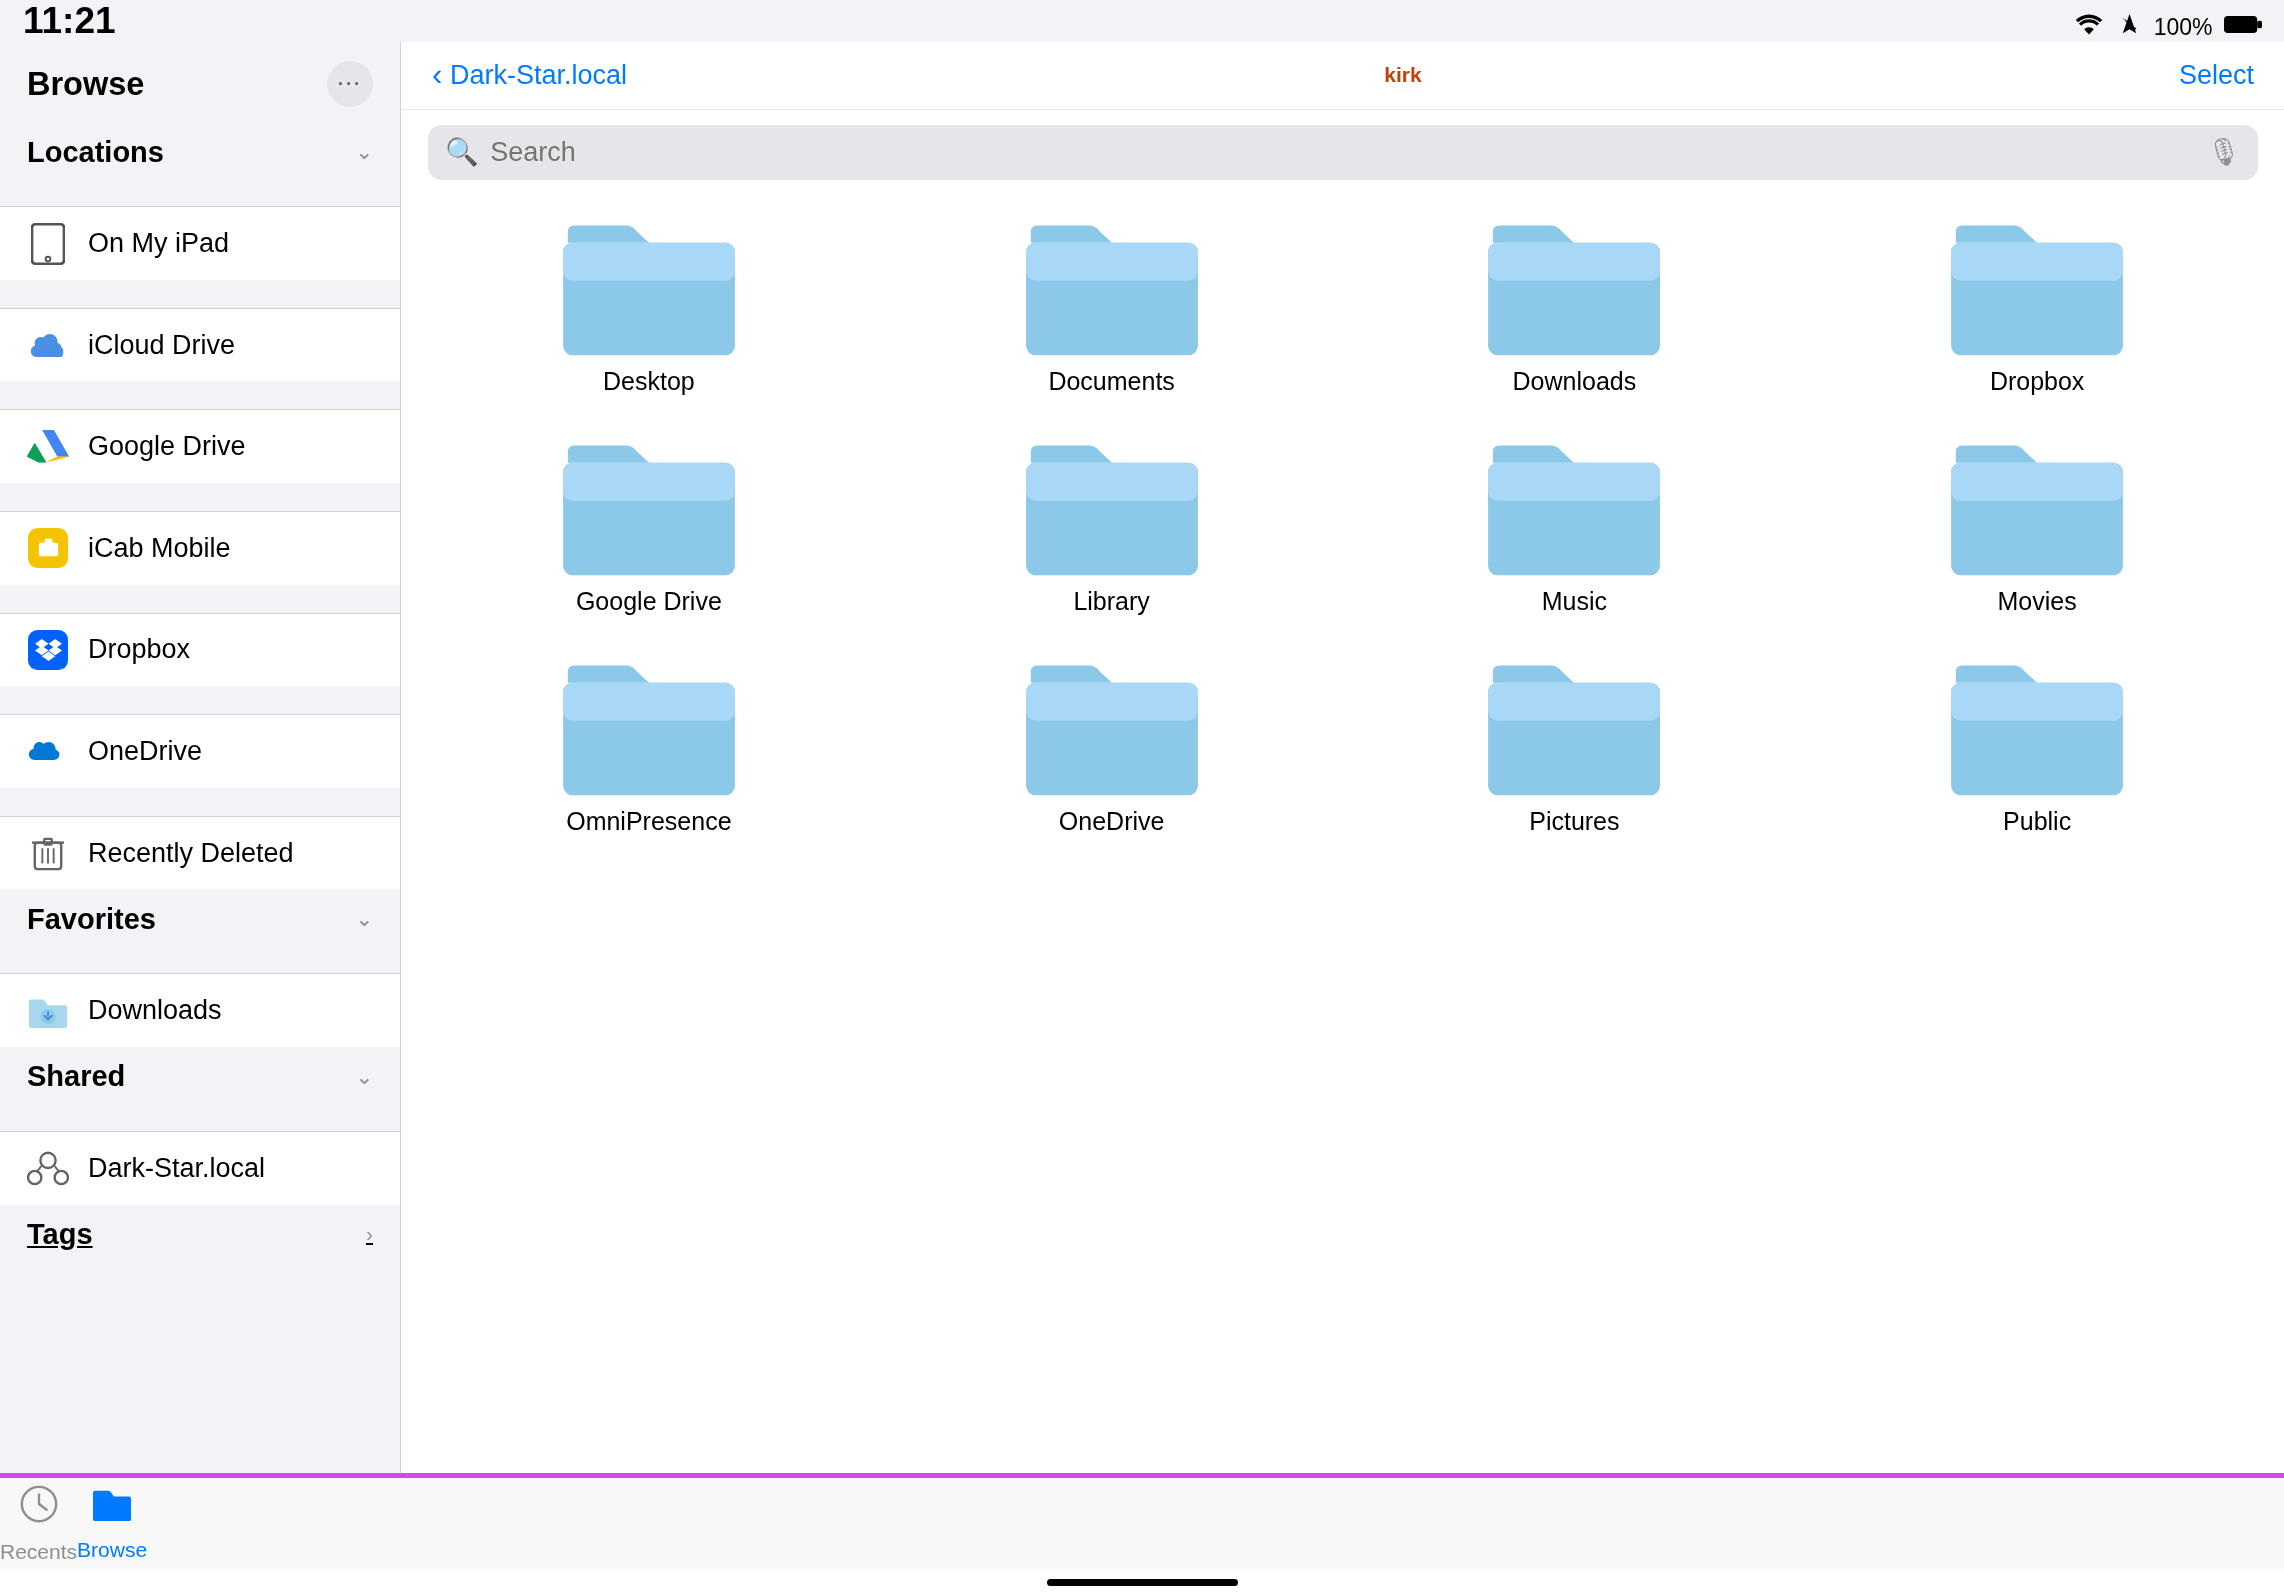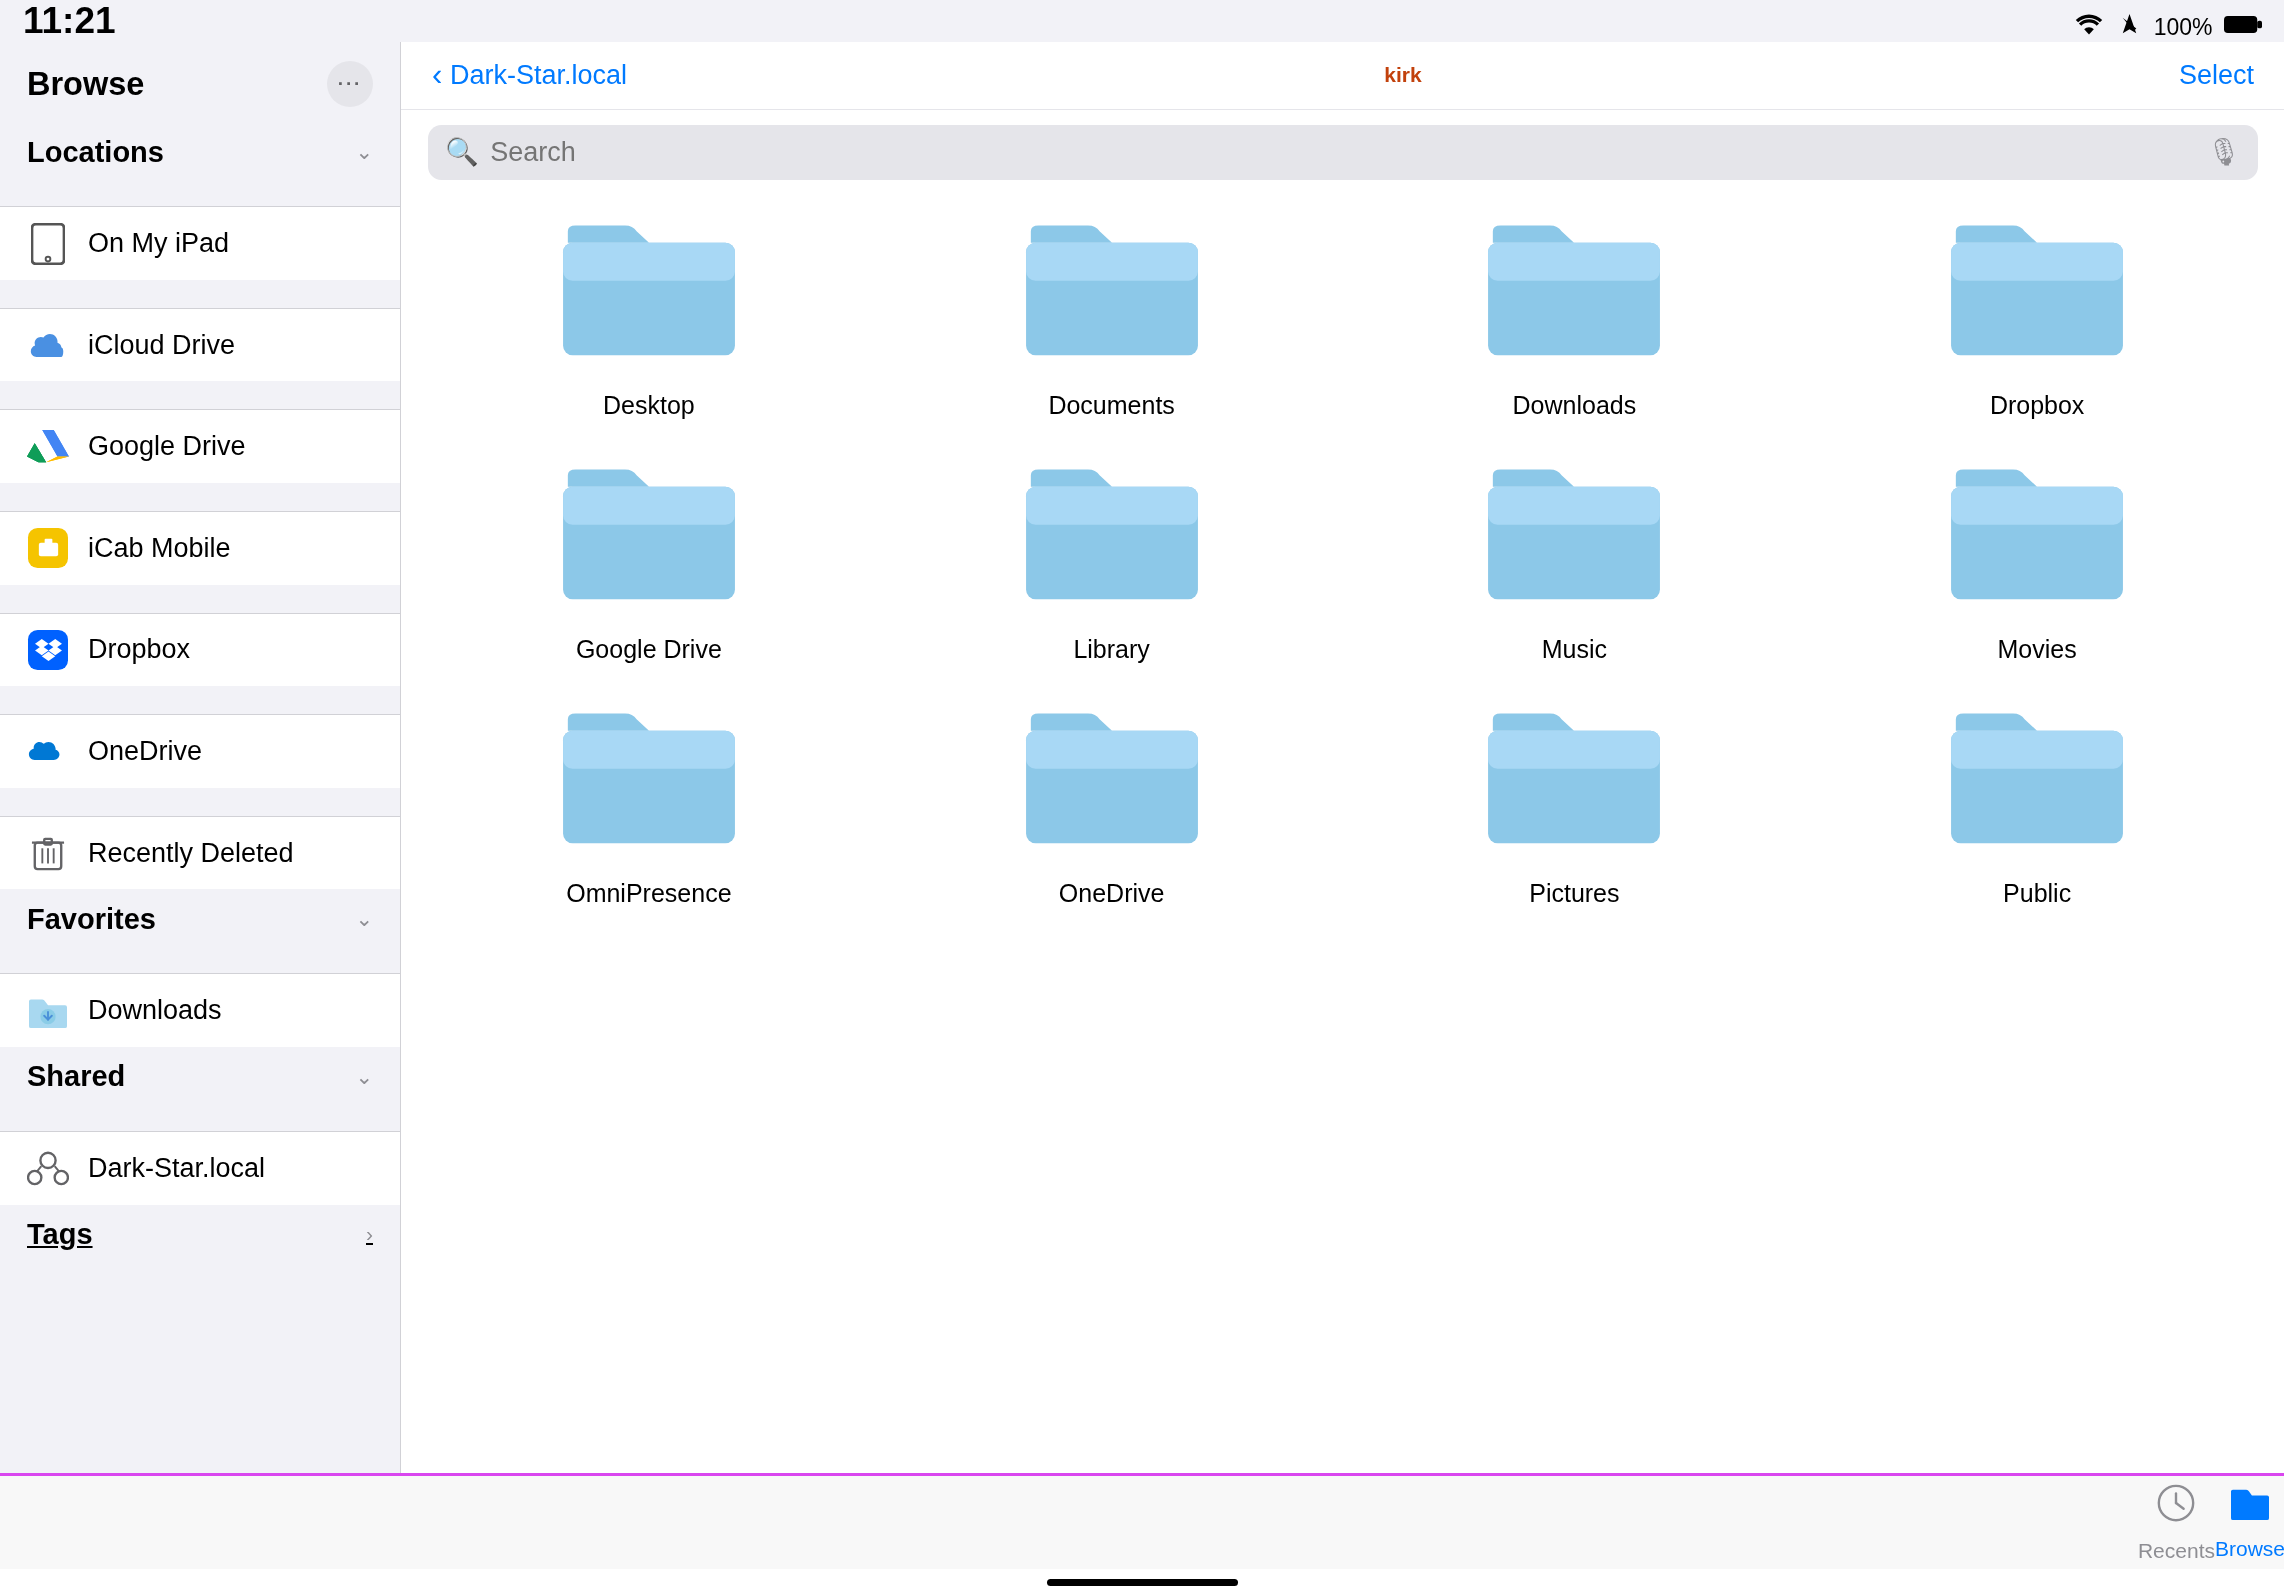--- a/index.html
+++ b/index.html
@@ -204,38 +204,38 @@
       display: grid;
       grid-template-columns: repeat(4, 1fr);
       gap: 38px 29px;
       align-content: start;
     }
 
     .folder-item {
       display: flex;
       flex-direction: column;
       align-items: center;
-      gap: 29px;
+      gap: 5px;
       cursor: pointer;
     }
 
     .folder-name {
       font-size: 25px;
       color: #000;
       text-align: center;
     }
 
     
     .tab-bar {
       height: 96px;
       background: rgba(248, 248, 248, 0.94);
-      border-top: 3px solid #d946ef;
-      display: flex;
-      align-items: center;
-      justify-content: flex-end;
+      border-top: 5px solid #d946ef;
+      display: flex;
+      align-items: center;
+      justify-content: flex-start;
       flex-shrink: 0;
     }
 
     .tab-item {
       display: flex;
       flex-direction: column;
       align-items: center;
       gap: 5.7px;
       cursor: pointer;
     }

